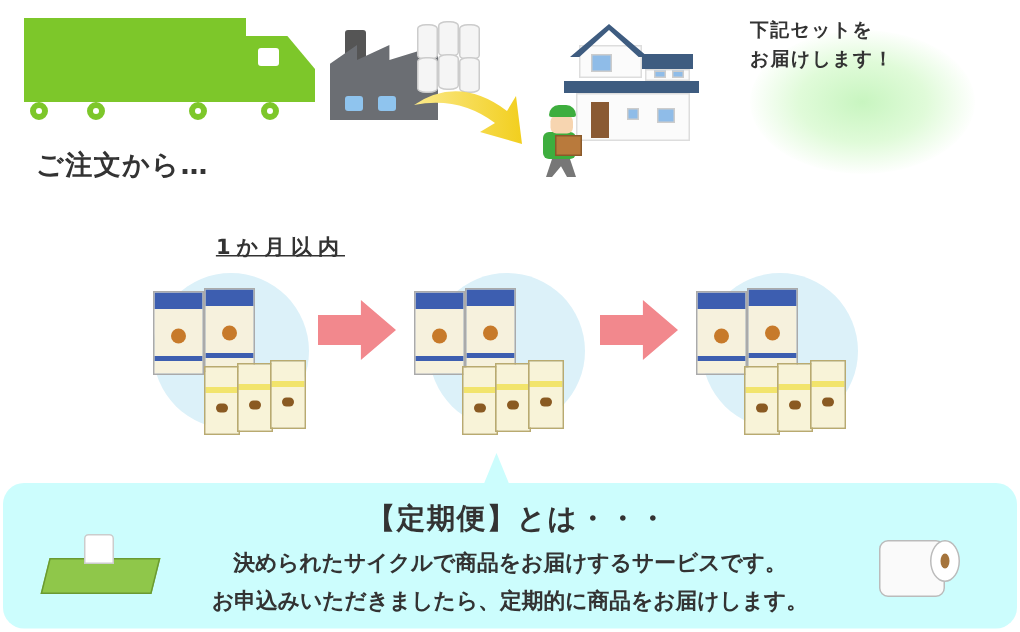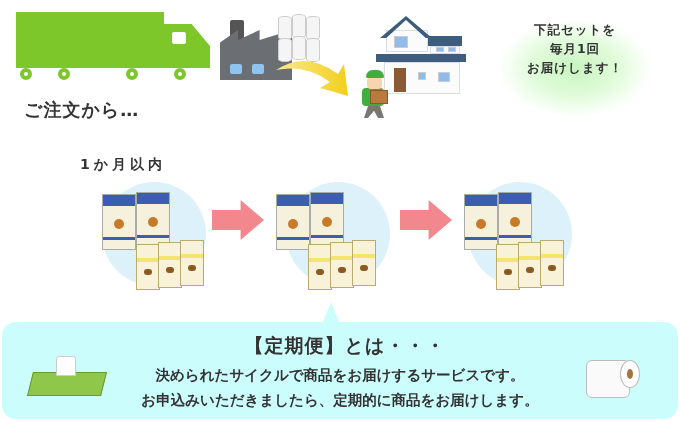--- a/index.html
+++ b/index.html
@@ -78,32 +78,32 @@
     .body-g { position: absolute; left: 4px; top: 18px; width: 22px; height: 18px; background: #3eae3e; border-radius: 4px; }
     .box { position: absolute; left: 12px; top: 20px; width: 18px; height: 14px; background: #b97a3c; border: 1px solid #8a5a2a; }
     .legs { position: absolute; left: 6px; top: 36px; width: 20px; height: 12px; background: #777; clip-path: polygon(20% 0, 80% 0, 100% 100%, 70% 100%, 50% 40%, 20% 100%, 0 100%); }
 
     
     .info-glow {
       position: absolute; left: 500px; top: 20px; width: 150px; height: 96px; border-radius: 50%;
       background: radial-gradient(ellipse at center, #c8f5c0 0%, #e0fbd9 40%, rgba(255,255,255,0) 72%);
     }
     .info-text {
-      position: absolute; left: 500px; top: 20px; width: 150px; text-align: center;
+      position: absolute; left: 500px; top: 10px; width: 150px; 
       font-weight: bold; color: #333; font-size: 12.5px; line-height: 19px; letter-spacing: 1px;
     }
     .info-red { color: #ee1111; font-size: 14px; }
     .info-big { color: #ee1111; font-size: 24px; line-height: 24px; }
 
     
     .step { position: absolute; top: 150px; width: 150px; height: 150px; }
     .step-circle { position: absolute; left: 22px; top: 32px; width: 104px; height: 104px; border-radius: 50%; background: #dcf1f9; }
     .step-label {
-      position: absolute; left: 0; top: 6px; width: 150px; text-align: left;
-      font-weight: bold; font-size: 14px; color: #333; letter-spacing: 4px;
+      position: absolute; left: 0; top: 6px; width: 150px; text-align: right;
+      font-weight: bold; font-size: 14px; color: #333; letter-spacing: 4px; text-decoration: underline;
     }
     .pkg { position: absolute; width: 34px; height: 56px;
       background: linear-gradient(#3d5eb0 0, #3d5eb0 20%, #f6f1dd 20%, #f6f1dd 78%, #3d5eb0 78%, #3d5eb0 84%, #f6f1dd 84%);
       border: 1px solid #aaa;
     }
     .pkg::after { content: ""; position: absolute; left: 11px; top: 24px; width: 10px; height: 10px; border-radius: 50%; background: #c77a2a; }
     .tbox { position: absolute; width: 24px; height: 46px;
       background: linear-gradient(#f8f3d8 0, #f8f3d8 30%, #f2e46c 30%, #f2e46c 38%, #f8f3d8 38%);
       border: 1px solid #b9aa70;
     }
@@ -198,21 +198,20 @@
   <div class="legs"></div>
   <div class="body-g"></div>
   <div class="face"></div>
   <div class="cap"></div>
   <div class="box"></div>
 </div>
 
 <div class="info-glow"></div>
 <div class="info-text">
   <div>下記セットを</div>
-  <div>毎月1回</div>
   <div>お届けします！</div>
 </div>
 
 <div class="step" style="left:80px">
   <div class="step-circle"></div>
   <div class="step-label">1か月以内</div>
   <div class="pkg" style="left:22px;top:44px"></div>
   <div class="pkg" style="left:56px;top:42px"></div>
   <div class="tbox" style="left:56px;top:94px"></div>
   <div class="tbox" style="left:78px;top:92px"></div>

